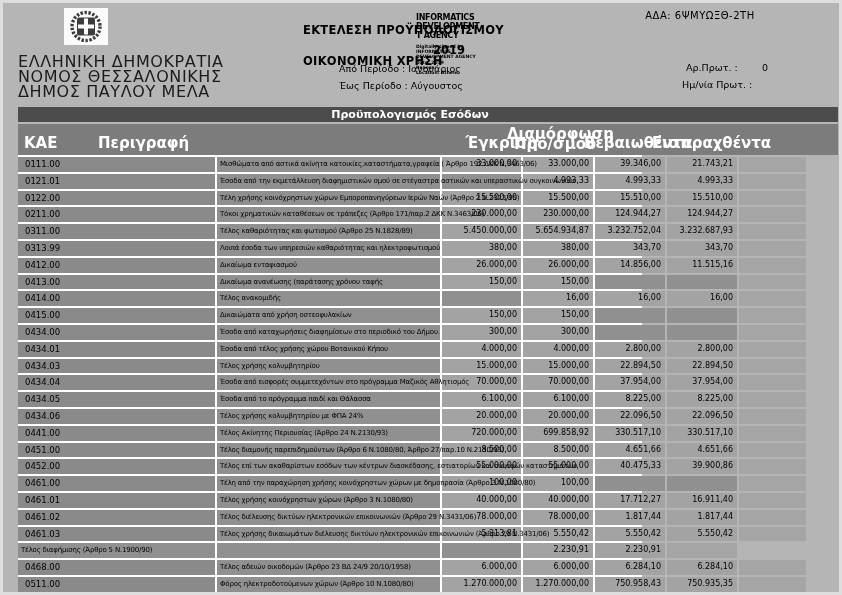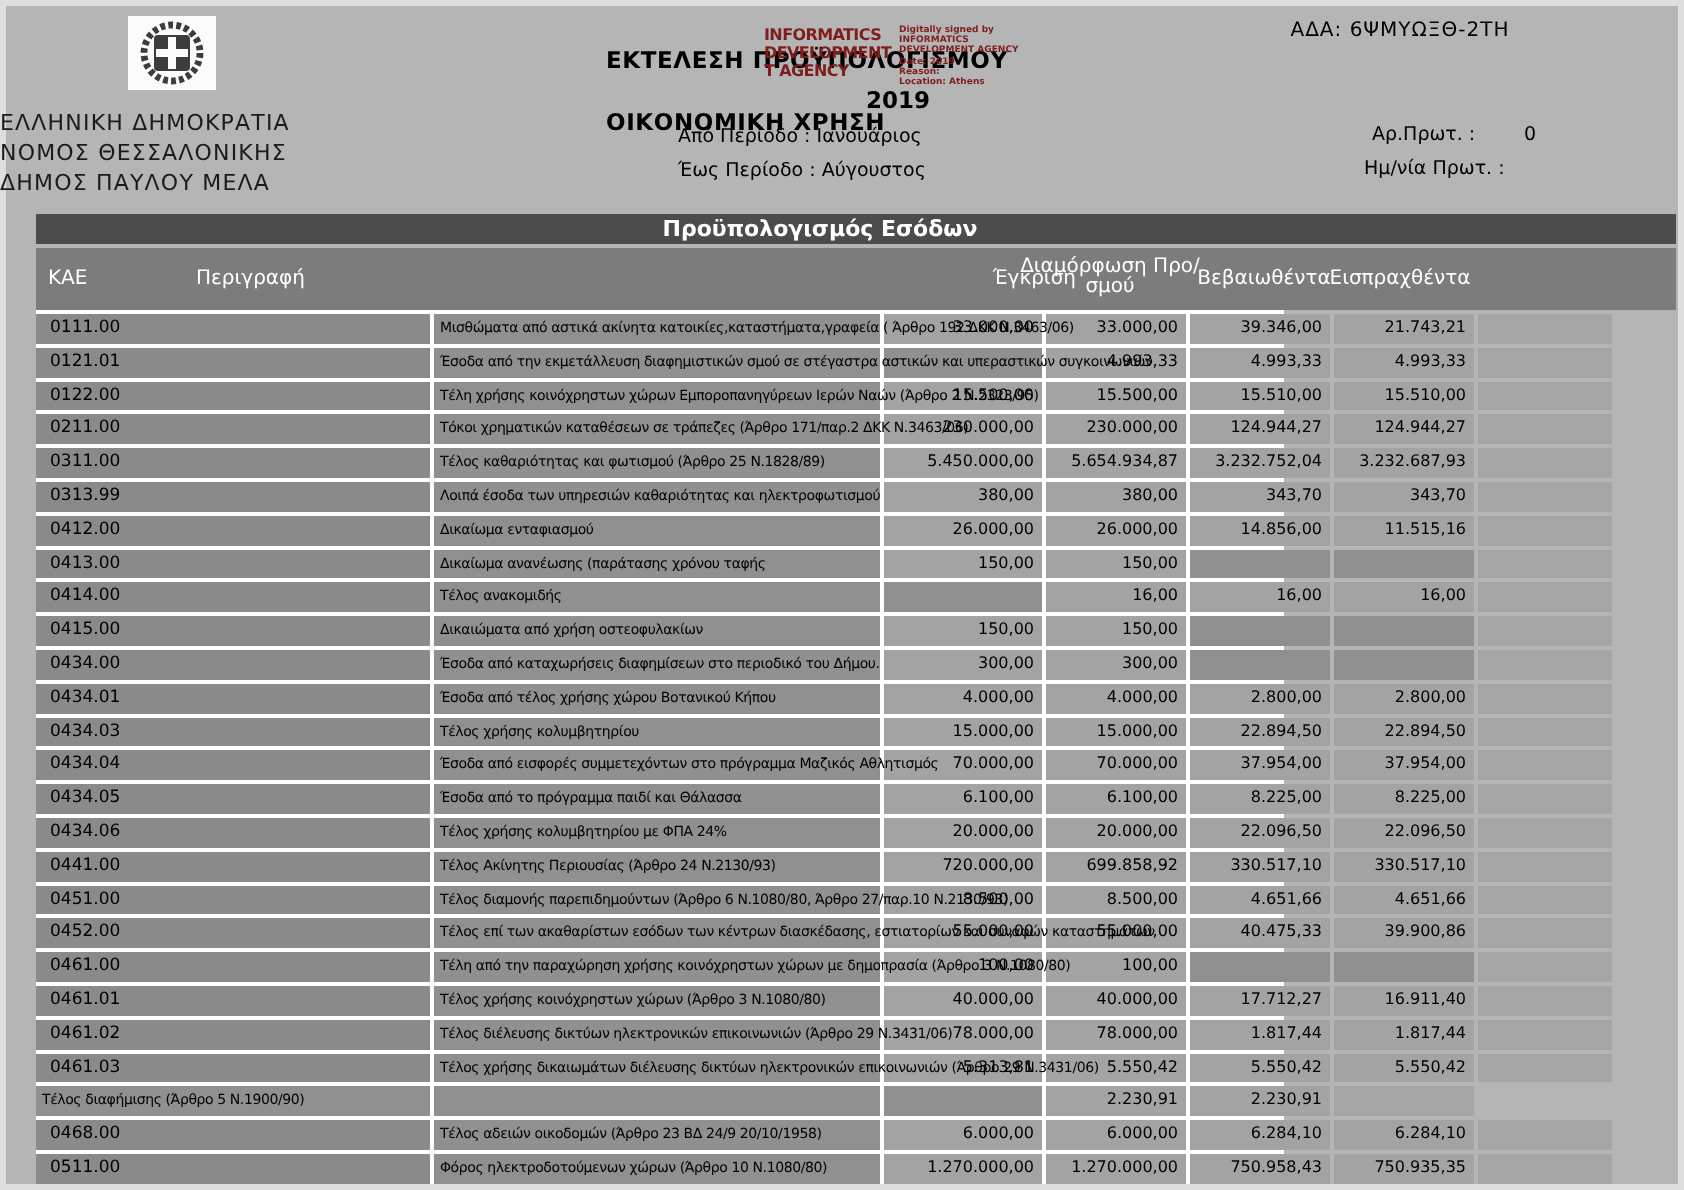--- a/index.html
+++ b/index.html
@@ -1,42 +1,42 @@
 <!DOCTYPE html>
 <html><head>
 <meta charset="utf-8">
 <style>
   html,body{margin:0;padding:0;}
   .page{position:relative;width:842px;height:595px;background:#b5b5b5;
         font-family:"DejaVu Sans",sans-serif;color:#000;overflow:hidden;}
   .page::before{content:"";position:absolute;inset:0;border:3px solid #dedede;pointer-events:none;}
 
   
-  .org{position:absolute;left:0;top:54px;font-size:11px;letter-spacing:.6px;line-height:15px;color:#1b1b1b;}
+  .org{position:absolute;left:18px;top:54px;font-size:16px;letter-spacing:.6px;line-height:15px;color:#1b1b1b;}
   .logo{position:absolute;left:64px;top:8px;width:44px;height:37px;}
   .doc-title{position:absolute;left:303px;top:23px;font-weight:bold;font-size:11.5px;letter-spacing:.3px;}
   .fiscal-label{position:absolute;left:303px;top:54px;font-weight:bold;font-size:11.5px;letter-spacing:.3px;}
   .fiscal-year{position:absolute;left:433px;top:43px;font-weight:bold;font-size:11.5px;}
   .period-from{position:absolute;left:339px;top:63px;font-size:9.5px;}
   .period-to{position:absolute;left:339px;top:80px;font-size:9.5px;}
   .ada{position:absolute;left:600px;top:10px;width:200px;text-align:center;font-size:10px;letter-spacing:.5px;}
   .proto-no-label{position:absolute;left:686px;top:62px;font-size:9.5px;}
   .proto-no-value{position:absolute;left:762px;top:62px;font-size:9.5px;}
   .proto-date-label{position:absolute;left:682px;top:79px;font-size:9.5px;}
 
   
-  .stamp{position:absolute;left:382px;top:13px;display:flex;gap:4px;z-index:5;color:#7f1d1d;}
+  .stamp{position:absolute;left:416px;top:13px;display:flex;gap:4px;z-index:5;color:#000000;flex-direction:column;}
   .stamp-big{font-weight:bold;font-size:8px;line-height:9px;letter-spacing:-.3px;white-space:nowrap;}
   .stamp-small{font-weight:bold;font-size:4.5px;line-height:5.2px;white-space:nowrap;}
 
   
   .table{position:absolute;left:18px;top:107px;width:820px;}
   .band{height:15px;background:#4c4c4c;color:#fff;font-weight:bold;font-size:11px;
         line-height:15px;text-align:center;padding-right:36px;margin-bottom:2px;}
-  .thead{position:relative;height:31px;background:#7c7c7c;color:#fff;font-size:10px;}
+  .thead{position:relative;height:31px;background:#7c7c7c;color:#fff;font-size:15px;font-weight:bold;}
   .th{position:absolute;}
   .th-kae{left:6px;top:10px;}
   .th-desc{left:80px;top:10px;}
   .th-egkrisi{left:424px;top:10px;width:96px;text-align:right;}
   .th-diam{left:489px;top:5px;width:96px;text-align:center;line-height:10px;}
   .th-bebai{left:566px;top:10px;width:96px;text-align:center;}
   .th-eisp{left:634px;top:10px;width:96px;text-align:center;}
 
   .tbody{width:624px;background:#ffffff;padding-top:2px;}
   .row{display:grid;grid-template-columns:197px 223px 79px 70px 70px 70px 67px;

